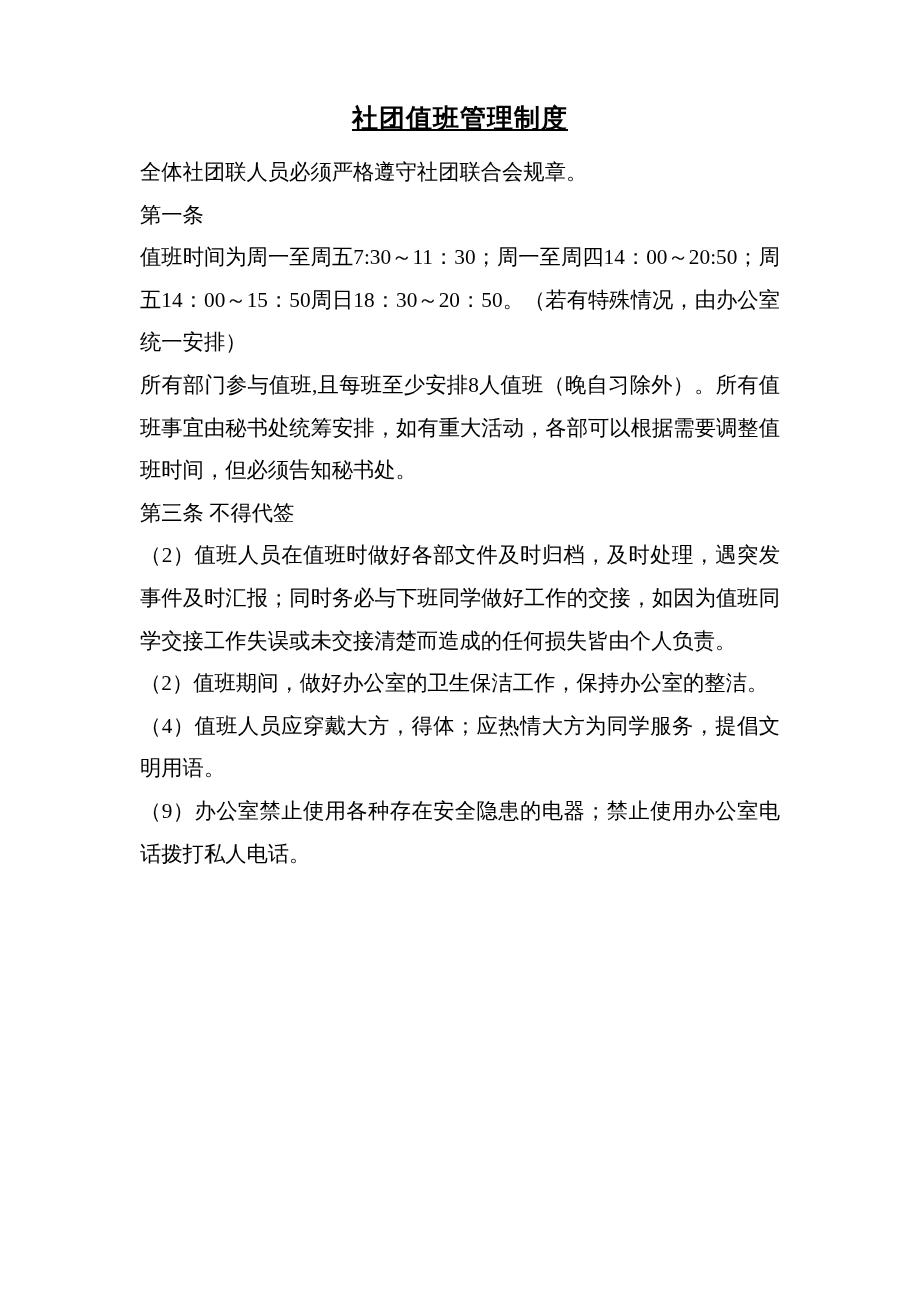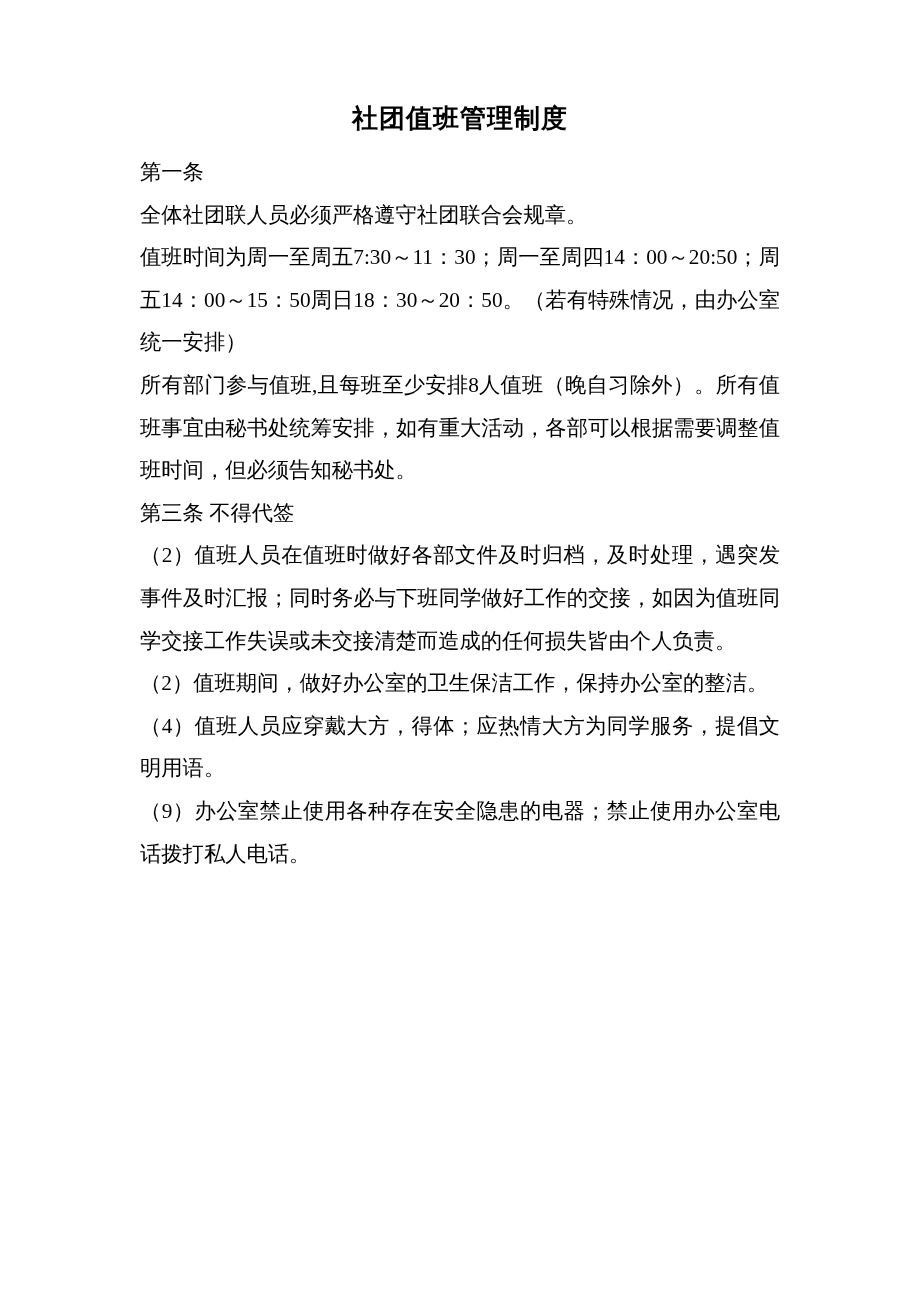--- a/index.html
+++ b/index.html
@@ -21,37 +21,38 @@
     padding: 97px 140px 0 140px;
     background: #ffffff;
   }
   .doc-title {
     font-size: 26px;
     line-height: 44px;
     font-weight: bold;
     text-align: center;
     margin: 0 0 10px 0;
     letter-spacing: 1px;
+    text-decoration: underline;
   }
   .para {
     font-size: 21.3px;
     line-height: 42.6px;
     margin: 0;
     text-align: justify;
     text-justify: inter-ideograph;
     word-break: break-all;
   }
 </style>
 </head>
 <body>
 
 <div class="page">
   <h1 class="doc-title">社团值班管理制度</h1>
+  <p class="para">全体社团联人员必须严格遵守社团联合会规章。</p>
   <p class="para">第一条</p>
-  <p class="para">全体社团联人员必须严格遵守社团联合会规章。</p>
   <p class="para">值班时间为周一至周五7:30～11：30；周一至周四14：00～20:50；周五14：00～15：50周日18：30～20：50。（若有特殊情况，由办公室统一安排）</p>
   <p class="para">所有部门参与值班,且每班至少安排8人值班（晚自习除外）。所有值班事宜由秘书处统筹安排，如有重大活动，各部可以根据需要调整值班时间，但必须告知秘书处。</p>
   <p class="para">第三条 不得代签</p>
   <p class="para">（2）值班人员在值班时做好各部文件及时归档，及时处理，遇突发事件及时汇报；同时务必与下班同学做好工作的交接，如因为值班同学交接工作失误或未交接清楚而造成的任何损失皆由个人负责。</p>
   <p class="para">（2）值班期间，做好办公室的卫生保洁工作，保持办公室的整洁。</p>
   <p class="para">（4）值班人员应穿戴大方，得体；应热情大方为同学服务，提倡文明用语。</p>
   <p class="para">（9）办公室禁止使用各种存在安全隐患的电器；禁止使用办公室电话拨打私人电话。</p>
 </div>
 
 </body></html>

